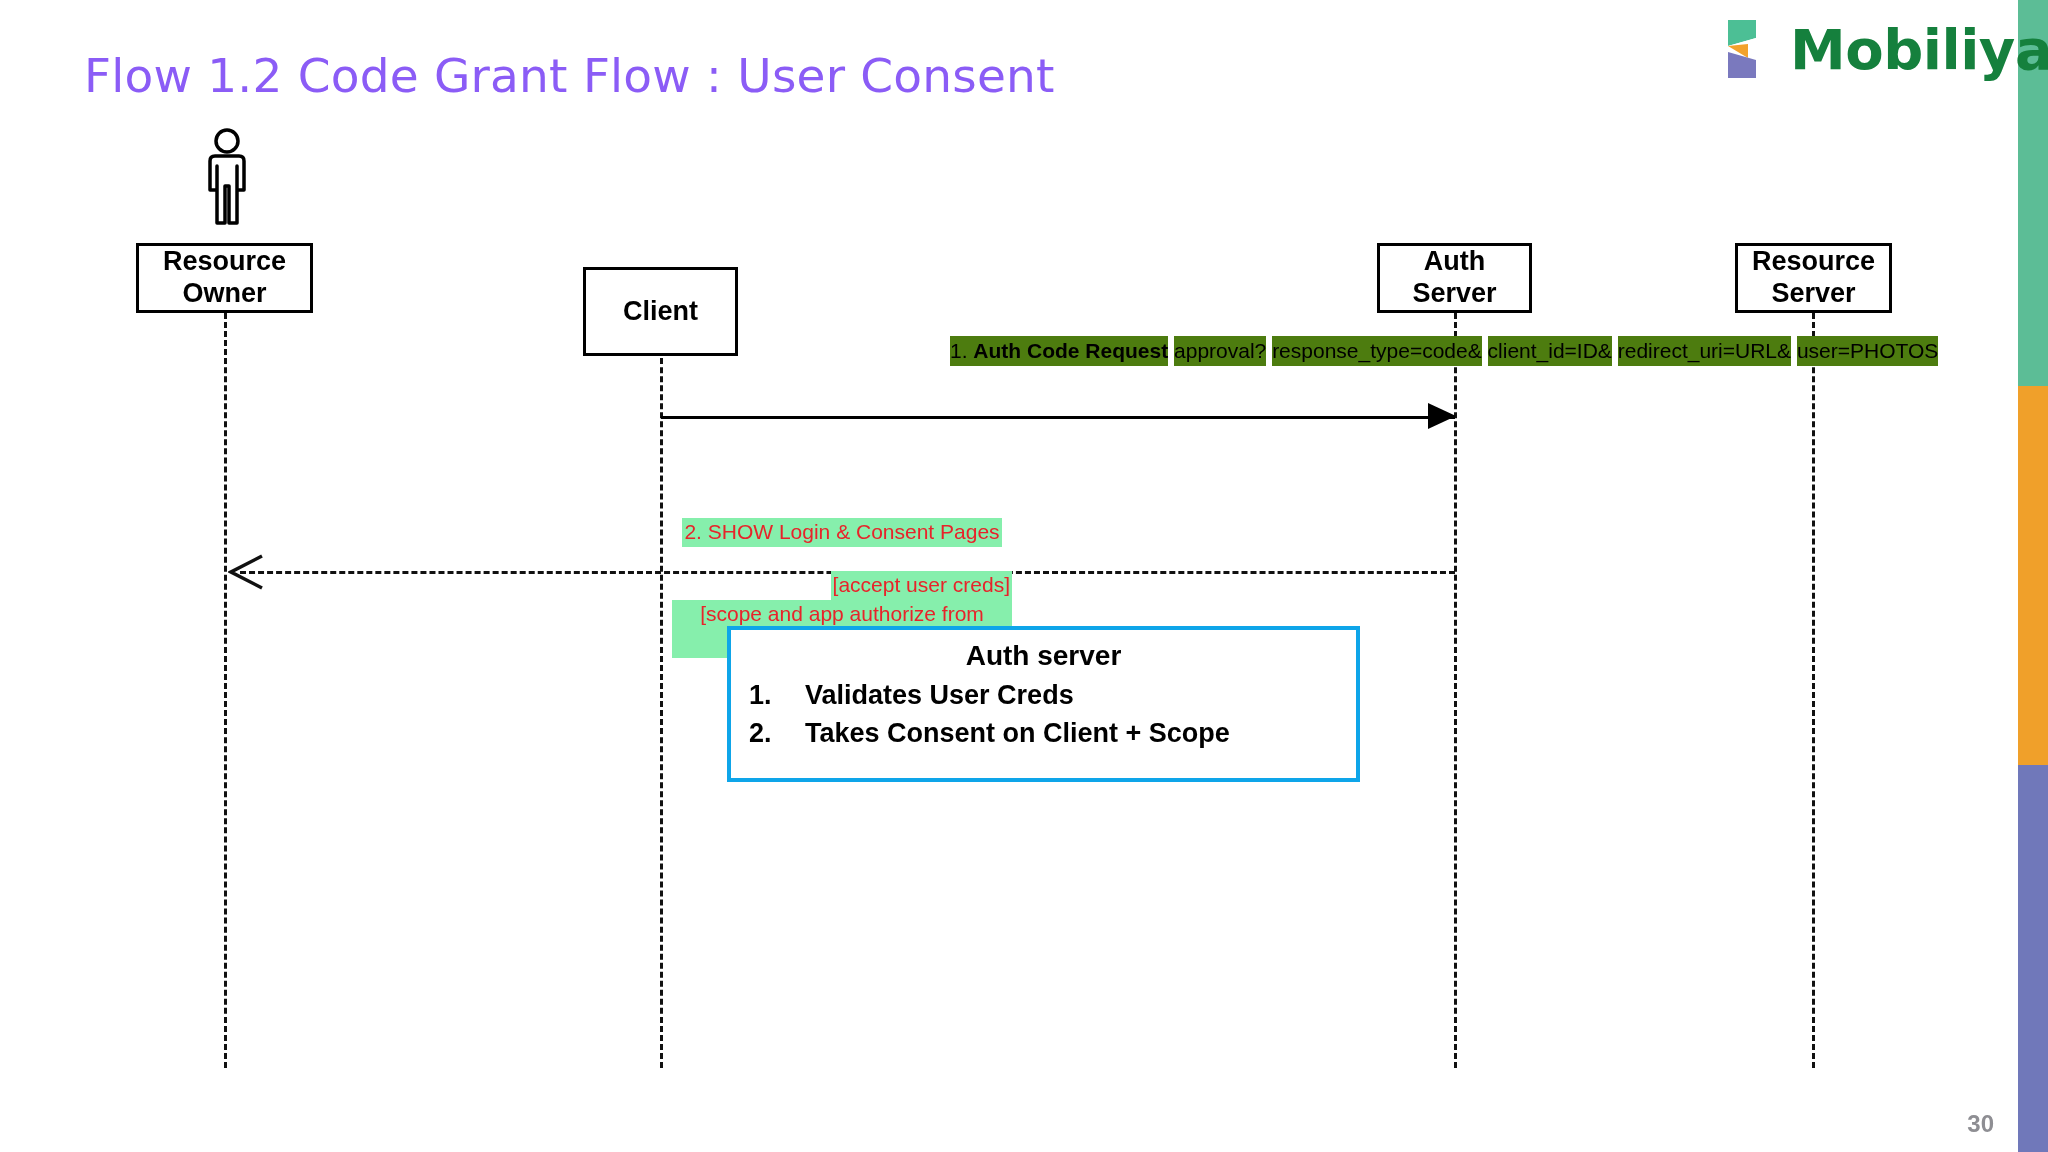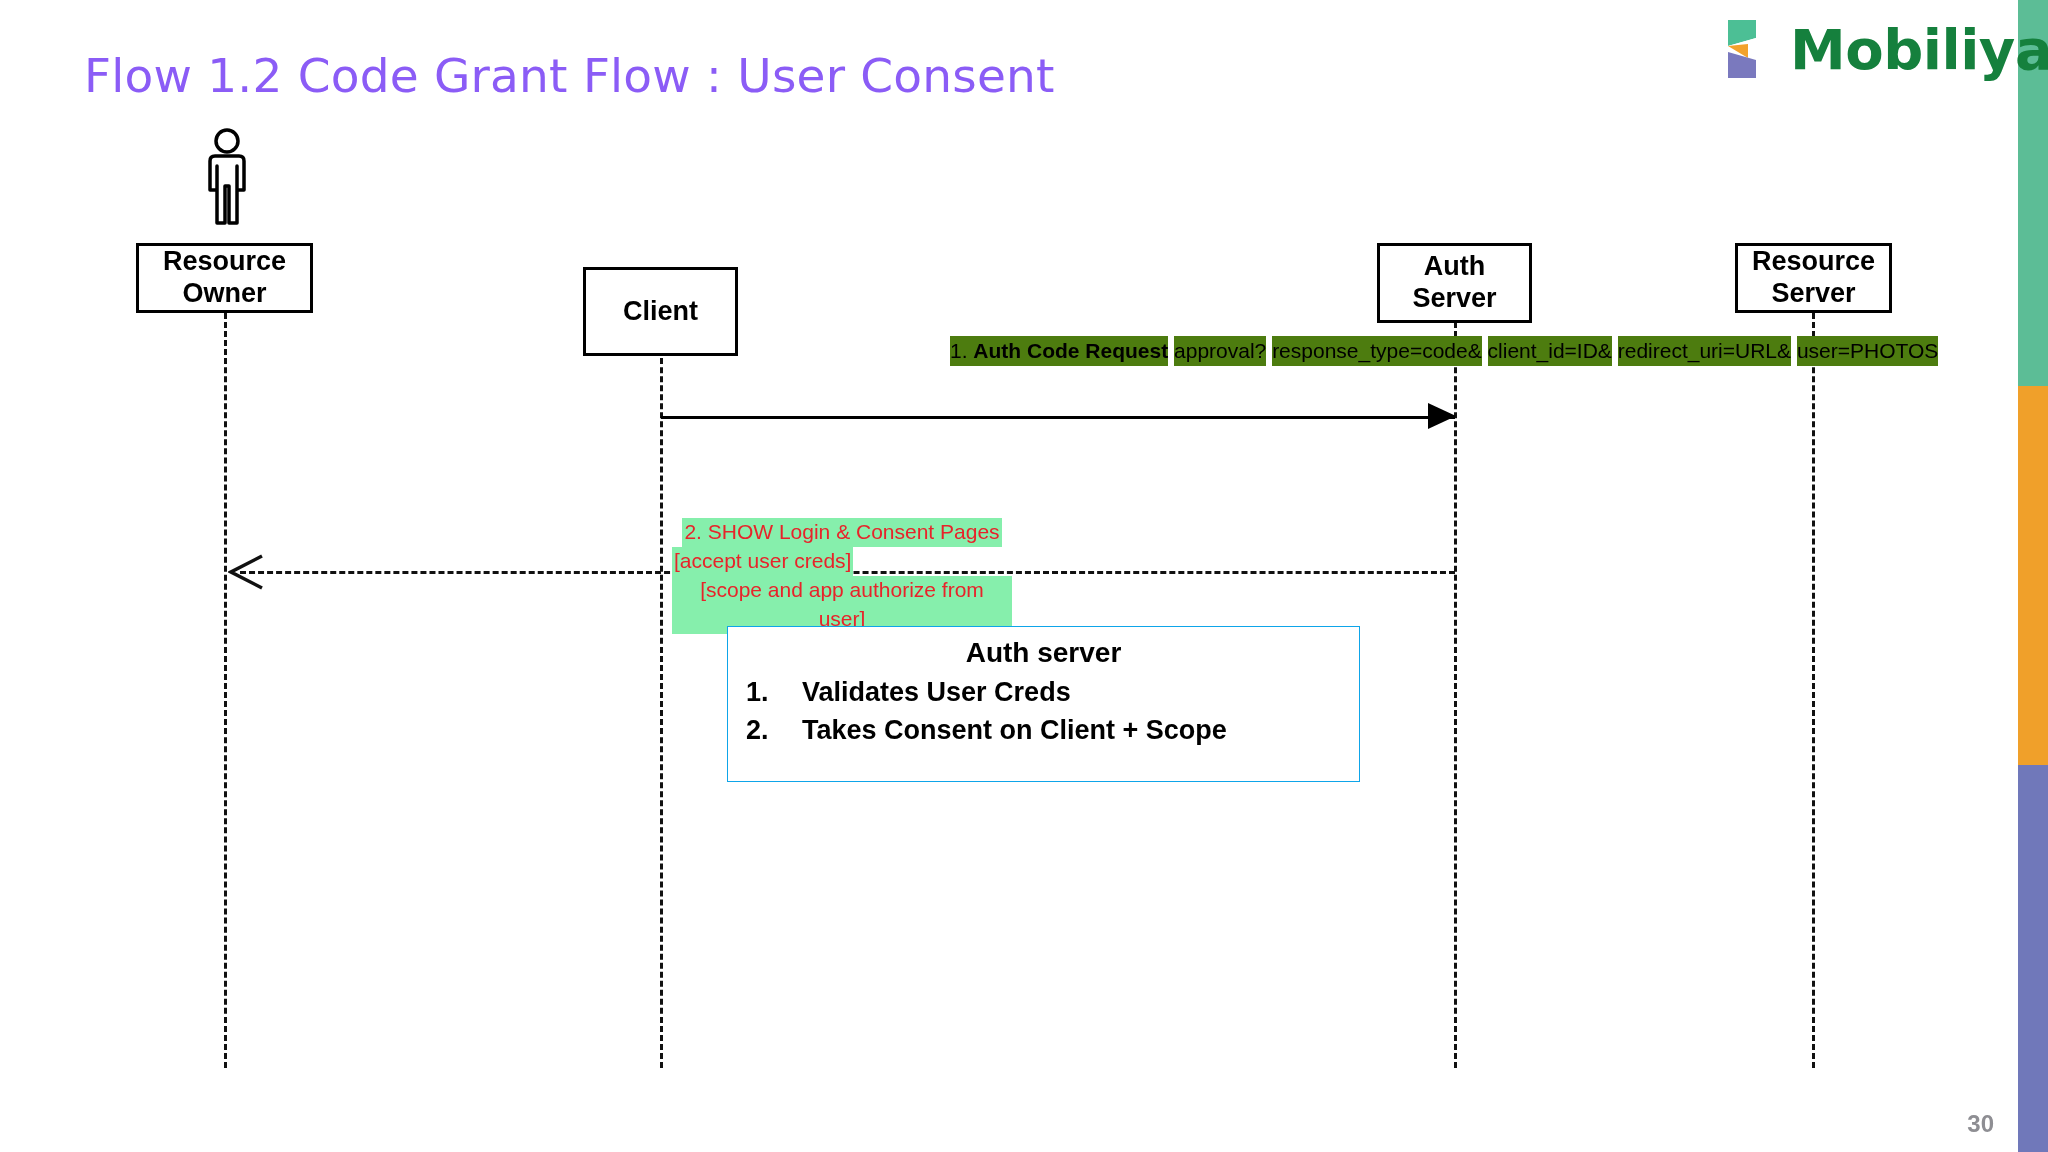--- a/index.html
+++ b/index.html
@@ -80,21 +80,21 @@
     align-items: center;
     justify-content: center;
     font-weight: bold;
     font-size: 27px;
     color: #000000;
     line-height: 1.18;
     z-index: 3;
   }
   .p-owner  { left: 136px;  top: 243px; width: 177px; height: 70px; }
   .p-client { left: 583px;  top: 232px; width: 155px; height: 89px; margin-top: 35px; }
-  .p-auth   { left: 1377px; top: 243px; width: 155px; height: 80px; }
+  .p-auth   { left: 1377px; top: 243px; width: 155px; height: 70px; }
   .p-res    { left: 1735px; top: 243px; width: 157px; height: 70px; }
 
   
   .lifeline {
     position: absolute;
     top: 313px;
     height: 755px;
     width: 0;
     border-left: 3px dashed #111111;
     z-index: 1;
@@ -163,32 +163,32 @@
     top: 518px;
     width: 340px;
     text-align: center;
     color: #E8232A;
     font-size: 21px;
     line-height: 1.38;
     z-index: 4;
   }
   .red-note .rn-line { background: #86efac; display: inline-block; padding: 0 2px; }
   .rn-1 { text-align: center; }
-  .rn-2 { text-align: left; }
+  .rn-2 { text-align: right; margin-top: 24px; }
   .rn-3 { text-align: center; }
 
   
   .note-box {
     position: absolute;
     left: 727px;
     top: 626px;
     width: 633px;
     height: 156px;
     box-sizing: border-box;
-    border: 1px solid #0ea5e9;
+    border: 4px solid #0ea5e9;
     background: #ffffff;
     z-index: 5;
     padding: 10px 0 4px 0;
   }
   .note-title {
     text-align: center;
     font-weight: bold;
     font-size: 28px;
     color: #000000;
     margin-bottom: 4px;

